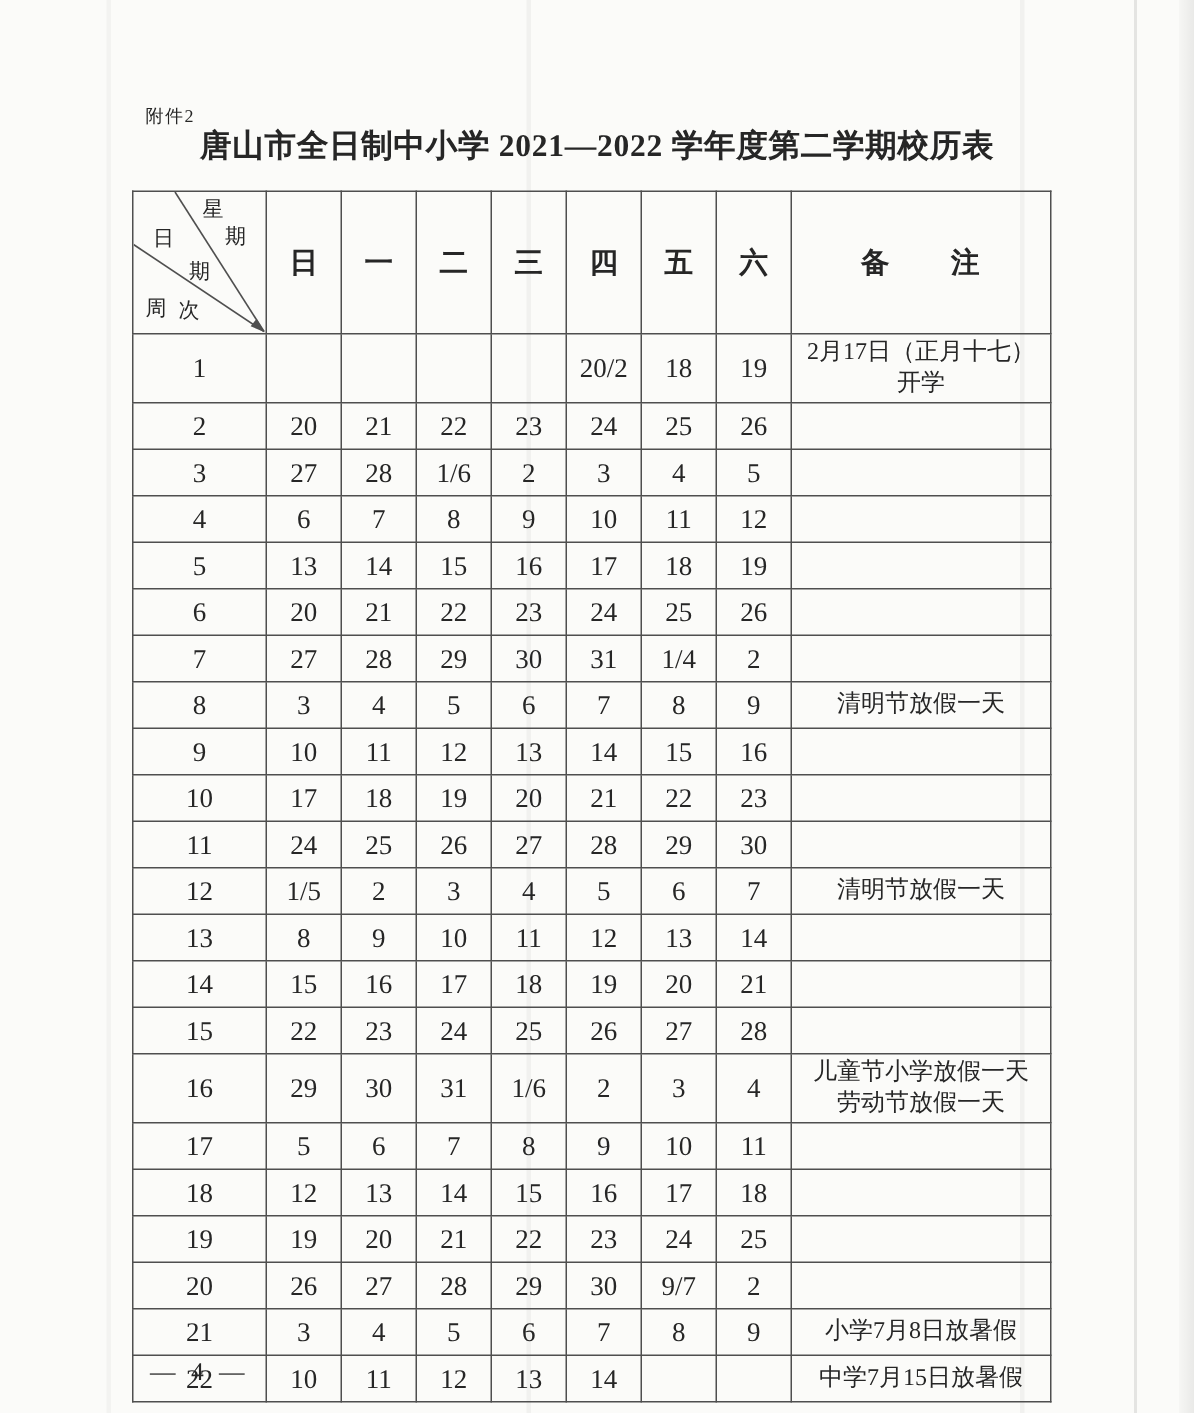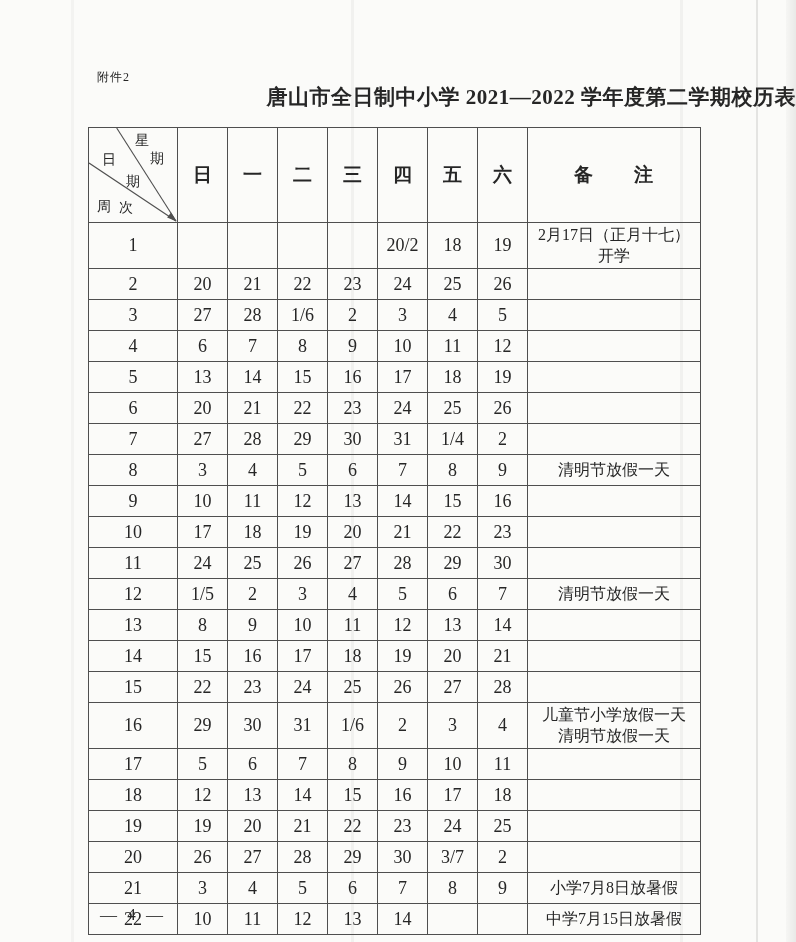--- a/index.html
+++ b/index.html
@@ -17,21 +17,21 @@
   .streak.s4 { left:756px; width:2px; background:rgba(0,0,0,0.090); }
   .streak.s5 { left:786px; width:10px;
                background:linear-gradient(to right, rgba(0,0,0,0.02), rgba(0,0,0,0.07)); }
 
   .attachment {
     position:absolute; left:97px; top:45px;
     font-size:12px; letter-spacing:1px;margin-top:24px;
   }
   .title {
     position:absolute; left:0; right:0; top:83px;
-    text-align:right; font-size:21px; font-weight:bold;
+    text-align:center; font-size:21px; font-weight:bold;
     letter-spacing:0.5px; white-space:nowrap;
   }
 
   table.calendar {
     position:absolute; left:88px; top:127px;
     width:612px; border-collapse:collapse; table-layout:fixed;
   }
   .calendar th, .calendar td {
     border:1px solid #4f4f4f; padding:0;
     text-align:center; vertical-align:middle;
@@ -280,21 +280,21 @@
         <tr class="tall">
           <td class="week-cell">16</td>
           <td class="day-cell">29</td>
           <td class="day-cell">30</td>
           <td class="day-cell">31</td>
           <td class="day-cell">1/6</td>
           <td class="day-cell">2</td>
           <td class="day-cell">3</td>
           <td class="day-cell">4</td>
           <td class="remark-cell">儿童节小学放假一天
-清明节放假一天</td>
+劳动节放假一天</td>
         </tr>
         <tr>
           <td class="week-cell">17</td>
           <td class="day-cell">5</td>
           <td class="day-cell">6</td>
           <td class="day-cell">7</td>
           <td class="day-cell">8</td>
           <td class="day-cell">9</td>
           <td class="day-cell">10</td>
           <td class="day-cell">11</td>
@@ -322,21 +322,21 @@
           <td class="day-cell">25</td>
           <td class="remark-cell"></td>
         </tr>
         <tr>
           <td class="week-cell">20</td>
           <td class="day-cell">26</td>
           <td class="day-cell">27</td>
           <td class="day-cell">28</td>
           <td class="day-cell">29</td>
           <td class="day-cell">30</td>
-          <td class="day-cell">3/7</td>
+          <td class="day-cell">9/7</td>
           <td class="day-cell">2</td>
           <td class="remark-cell"></td>
         </tr>
         <tr>
           <td class="week-cell">21</td>
           <td class="day-cell">3</td>
           <td class="day-cell">4</td>
           <td class="day-cell">5</td>
           <td class="day-cell">6</td>
           <td class="day-cell">7</td>

